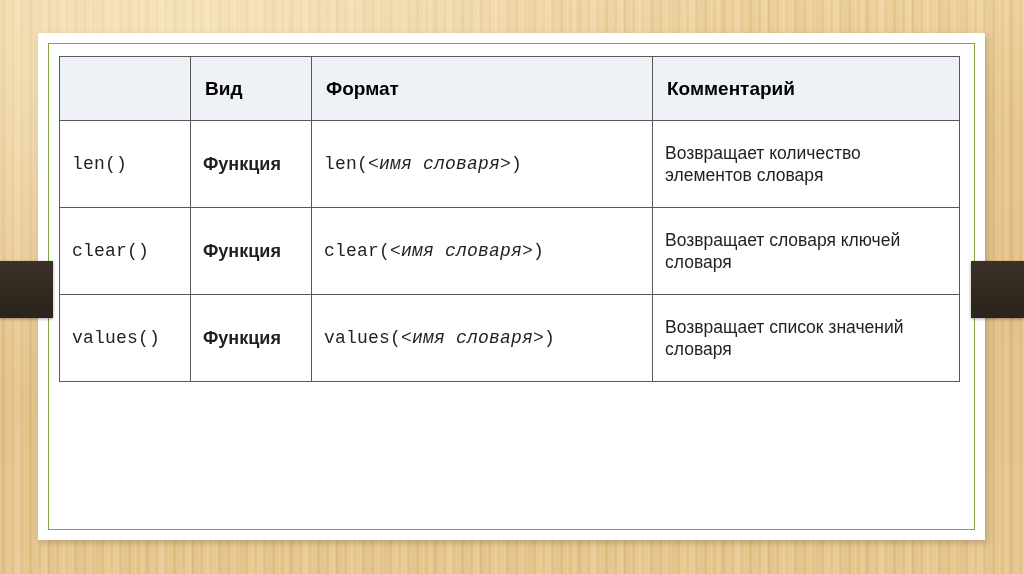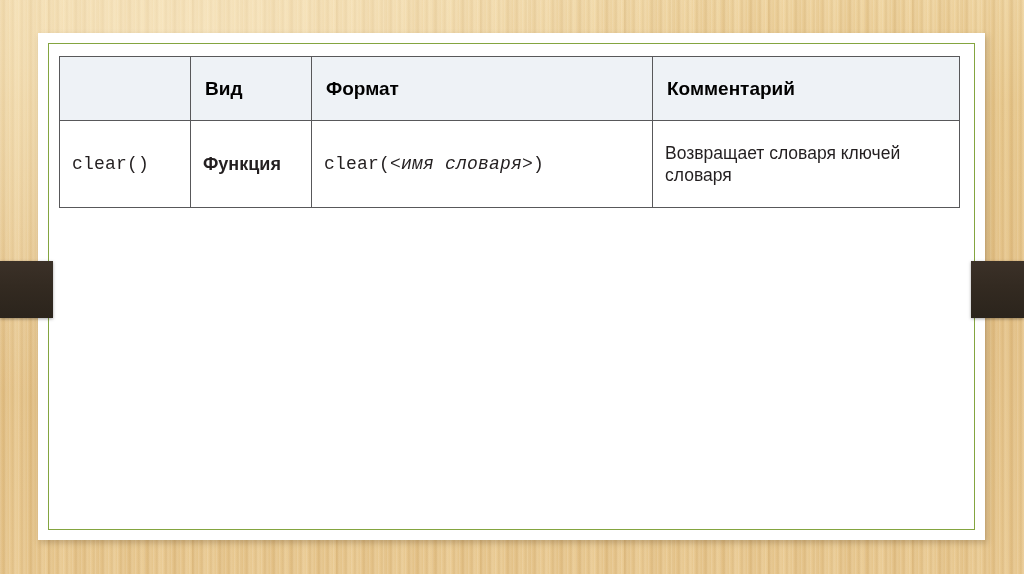--- a/index.html
+++ b/index.html
@@ -160,28 +160,40 @@
         <thead>
           <tr>
             <th></th>
             <th>Вид</th>
             <th>Формат</th>
             <th>Комментарий</th>
           </tr>
         </thead>
         <tbody>
 
+          <tr>
+            <td class="name">len()</td>
+            <td class="kind">Функция</td>
+            <td class="format"><span>len(</span><i>&lt;имя словаря&gt;</i><span>)</span></td>
+            <td class="note">Возвращает количество элементов словаря</td>
+          </tr>
 
           <tr>
             <td class="name">clear()</td>
             <td class="kind">Функция</td>
             <td class="format"><span>clear(</span><i>&lt;имя словаря&gt;</i><span>)</span></td>
             <td class="note">Возвращает словаря ключей словаря</td>
           </tr>
 
+          <tr>
+            <td class="name">values()</td>
+            <td class="kind">Функция</td>
+            <td class="format"><span>values(</span><i>&lt;имя словаря&gt;</i><span>)</span></td>
+            <td class="note">Возвращает список значений словаря</td>
+          </tr>
 
 
 
         </tbody>
       </table>
     </div>
   </div>
 </div>
 
 </body></html>

